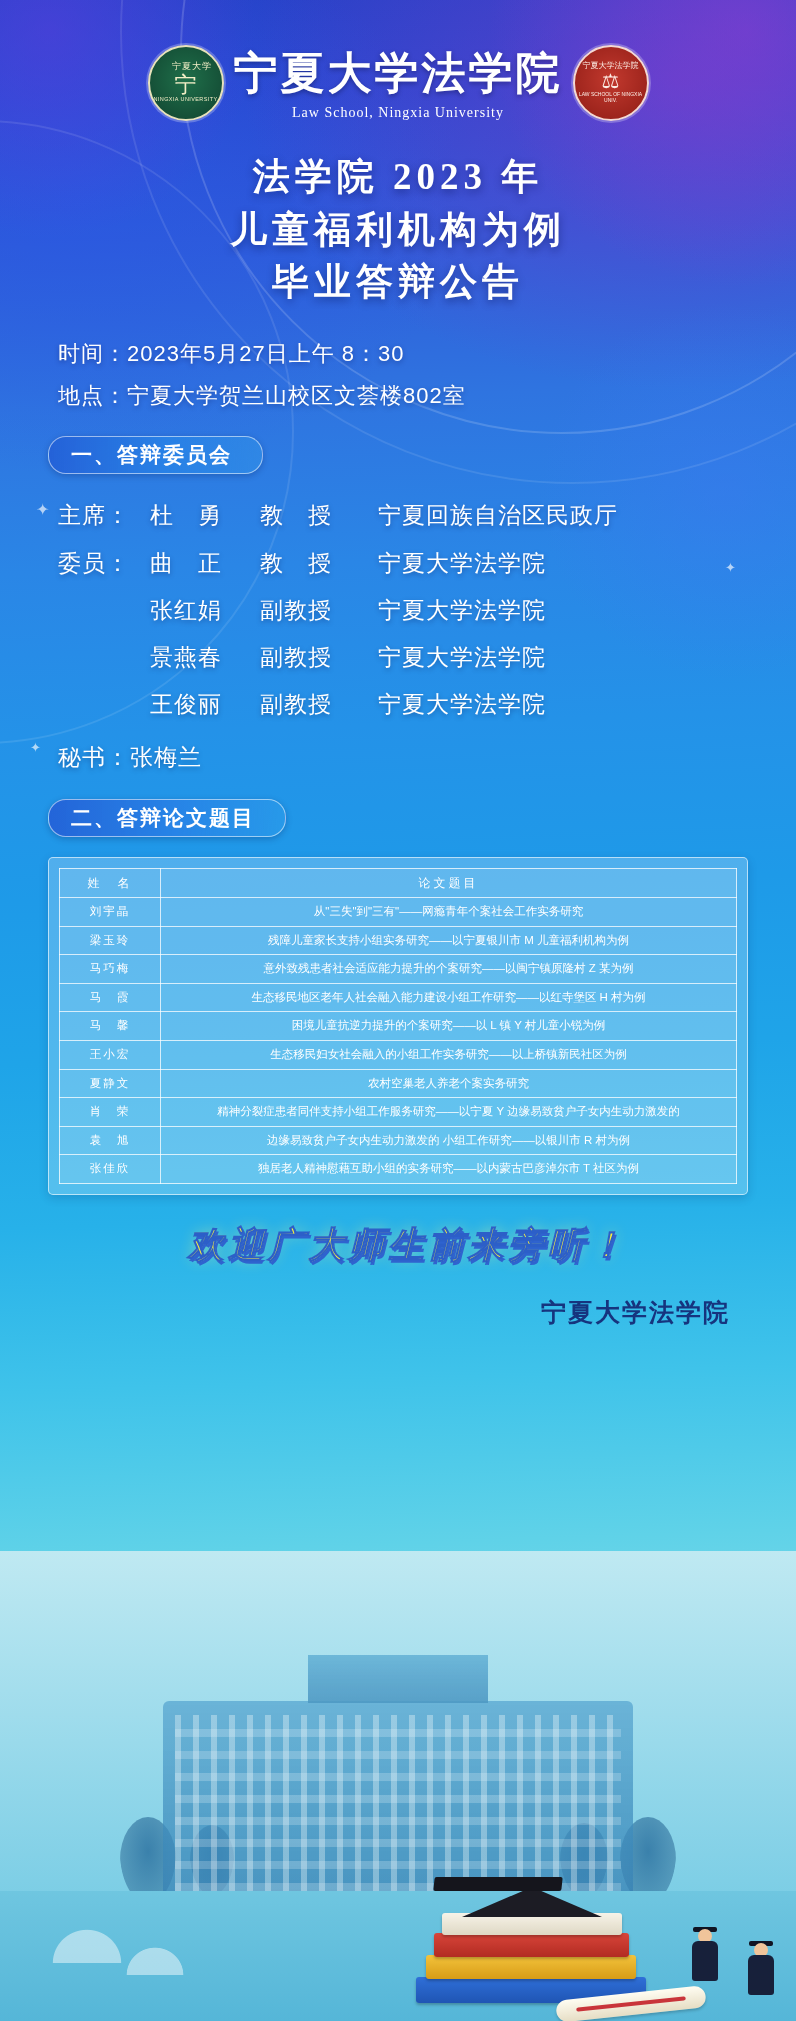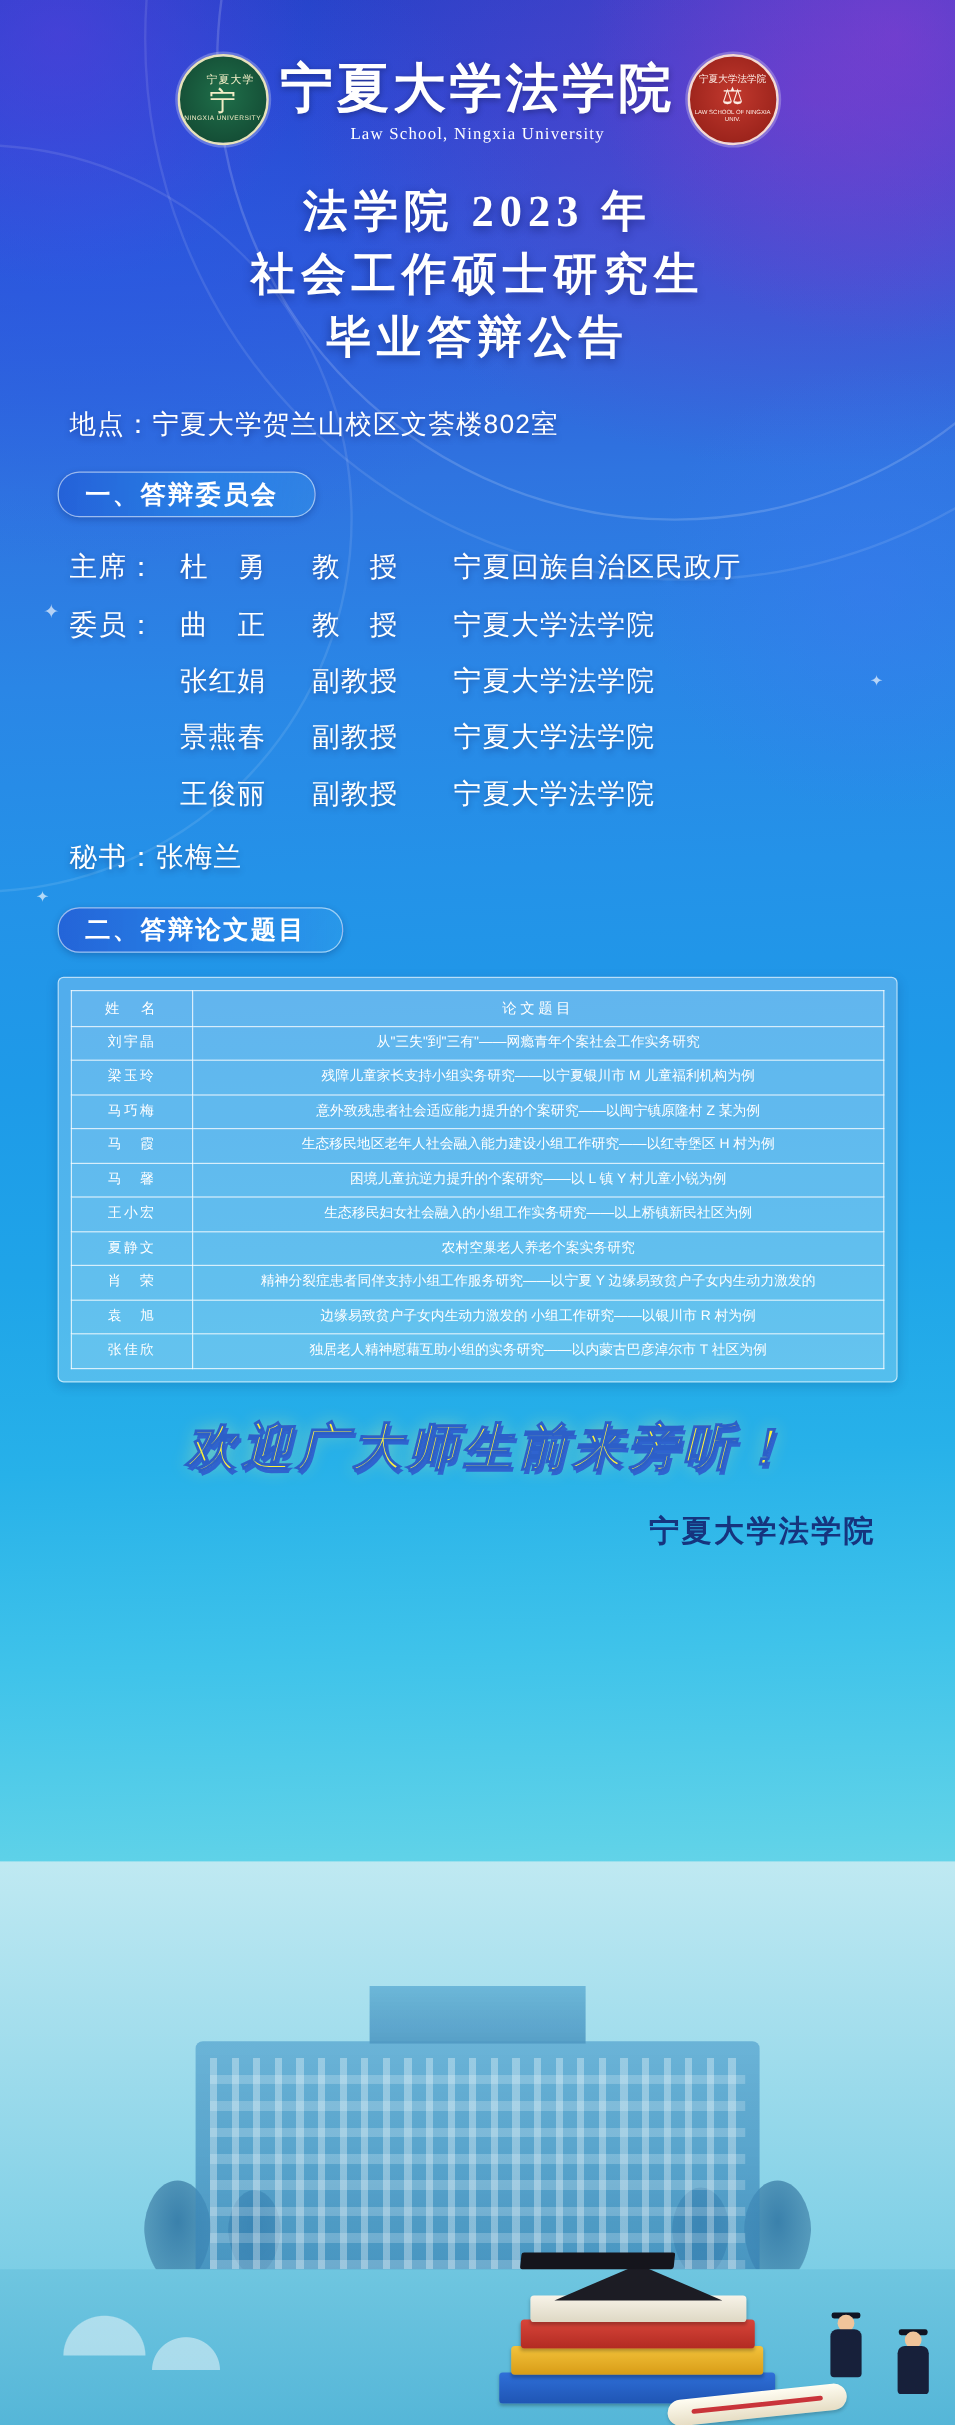--- a/index.html
+++ b/index.html
@@ -215,21 +215,21 @@
   table.thesis td.name { width: 92px; letter-spacing: 2px; white-space: nowrap; }
 
   
   .slogan {
     position: relative;
     margin-top: 26px;
     text-align: center;
     font-family: "Liberation Serif", serif;
     font-weight: bold;
     font-style: italic;
-    font-size: 42px;
+    font-size: 36px;
     letter-spacing: 4px;
     color: #fff33a;
     -webkit-text-stroke: 1px #2c5fc8;
     text-shadow: 2px 3px 0 #2f63cf, 0 0 14px rgba(255,255,120,0.45);
     padding-left: 20px;
   }
 
   
   .signature {
     position: relative;
@@ -403,25 +403,26 @@
     </div>
     <div class="seal-red">
       <div class="seal-cn">宁夏大学法学院</div>
       <div class="seal-mark">⚖</div>
       <div class="seal-en">LAW SCHOOL OF NINGXIA UNIV.</div>
     </div>
   </div>
 
   <div class="title-block">
     <div>法学院 2023 年</div>
-    <div>社会工作硕士研究生</div>
+    <div>儿童福利机构为例</div>
     <div>毕业答辩公告</div>
   </div>
 
   <div class="info">
+    <div>时间：2023年5月27日上午 8：30</div>
     <div>地点：宁夏大学贺兰山校区文荟楼802室</div>
   </div>
 
   <div class="section-wrap">
     <div class="section">一、答辩委员会</div>
   </div>
 
   <div class="committee">
     <div class="crow">
       <span class="c-label">主席：</span>

